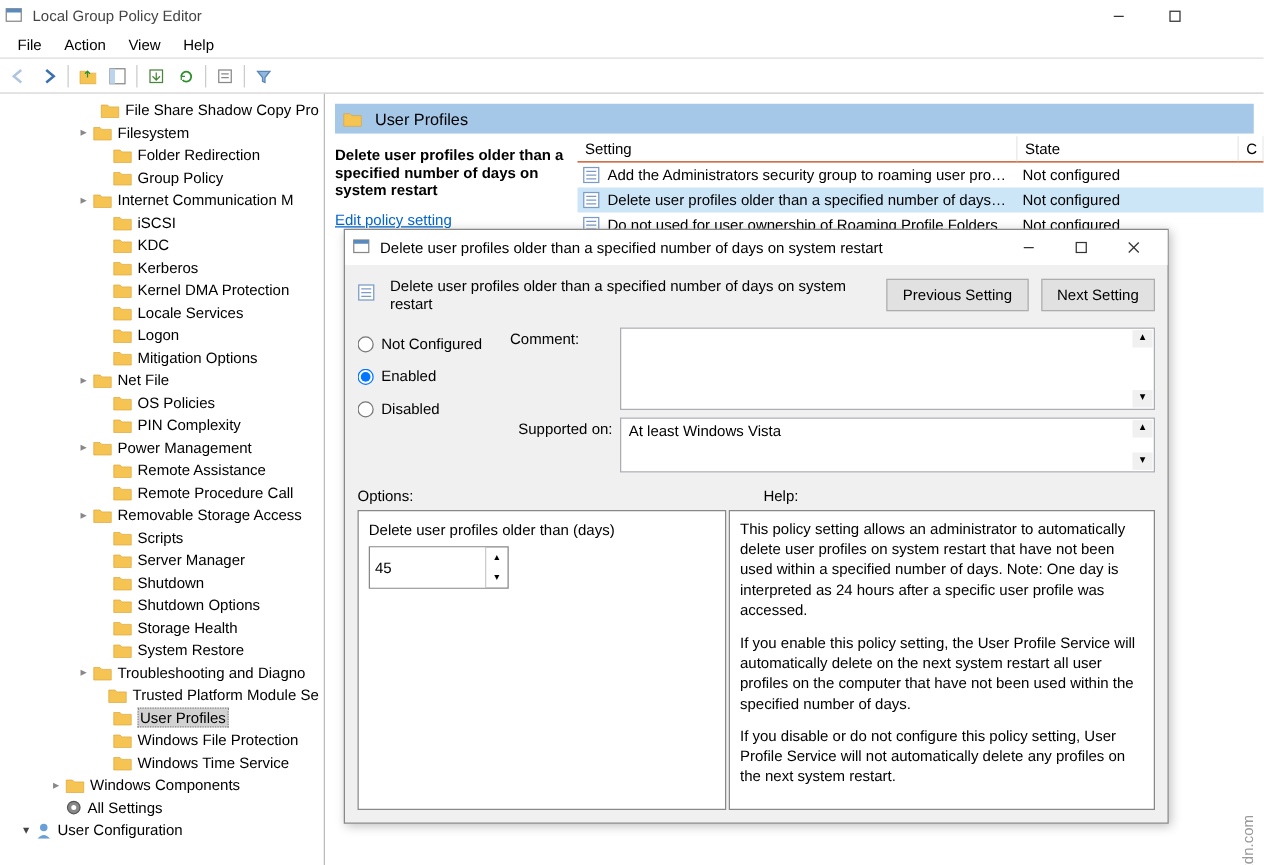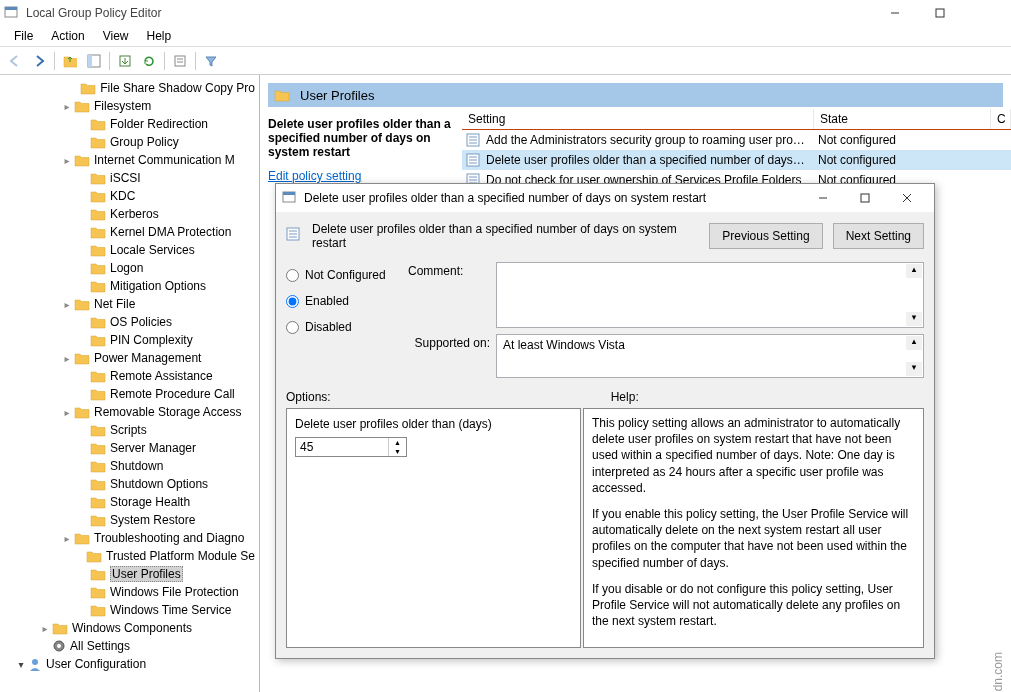--- a/index.html
+++ b/index.html
@@ -90,21 +90,21 @@
   .txtarea .scroll-arrow { position: absolute; right: 1px; width: 16px; height: 14px; background:#f0f0f0; text-align:center; font-size:9px;}
   .txtarea .scroll-arrow.up { top: 1px; }
   .txtarea .scroll-arrow.down { bottom: 1px; }
   .supported-text { padding: 3px 6px;}
   
   .dialog-label-row { display:flex; padding: 4px 10px 4px 10px; gap: 280px;}
   
   .dialog-lower { display: flex; padding: 0 10px 10px 10px; gap: 2px; justify-content: flex-end; }
   .options-box { width: 295px; height: 240px; border: 1px solid #888; background: #fff; padding: 8px; }
   .opt-label { margin-bottom: 6px; display:block;}
-  .spinner-wrap { display: inline-flex; border: 1px solid #888; background:#fff; width:112px; height:20px;}
+  .spinner-wrap { display: inline-flex; border: 1px solid #888; background:#fff; width:112px; height:34px;}
   .spinner-wrap input { border: none; outline:none; width: 92px; padding: 2px 4px; font-size:12px;}
   .spinner-btns { width: 18px; display:flex; flex-direction:column; border-left:1px solid #ccc;}
   .spin-btn { flex:1; display:flex; align-items:center; justify-content:center; font-size:7px;}
   
   .help-box { flex: 1; height: 240px; border: 1px solid #888; background: #fff; padding: 6px 8px; overflow: hidden; position:relative;}
   .help-box p { margin: 0 0 10px 0; line-height: 1.35;}
   
   
   .folder-svg { fill:#f6c452; stroke:#d8a030; stroke-width:0.5;}
 </style>
@@ -495,21 +495,21 @@
                 </span>
                 <span class="cell" style="width: 332px;">Delete user profiles older than a specified number of days o...</span>
                 <span class="cell" style="flex: 1 1 0%;">Not configured</span>
               </div>
               <div class="list-row">
                 <span class="cell-icon">
                   <svg class="row-icon" width="14" height="14">
                     <use href="#policy-item"></use>
                   </svg>
                 </span>
-                <span class="cell" style="width: 332px;">Do not check for user ownership of Services Profile Folders</span>
+                <span class="cell" style="width: 332px;">Do not used for user ownership of Roaming Profile Folders</span>
                 <span class="cell" style="flex: 1 1 0%;">Not configured</span>
               </div>
             </div>
         </div>
       </div>
     </div>
   </div>
 
   <div class="watermark">wsxdn.com</div>
 </div>

